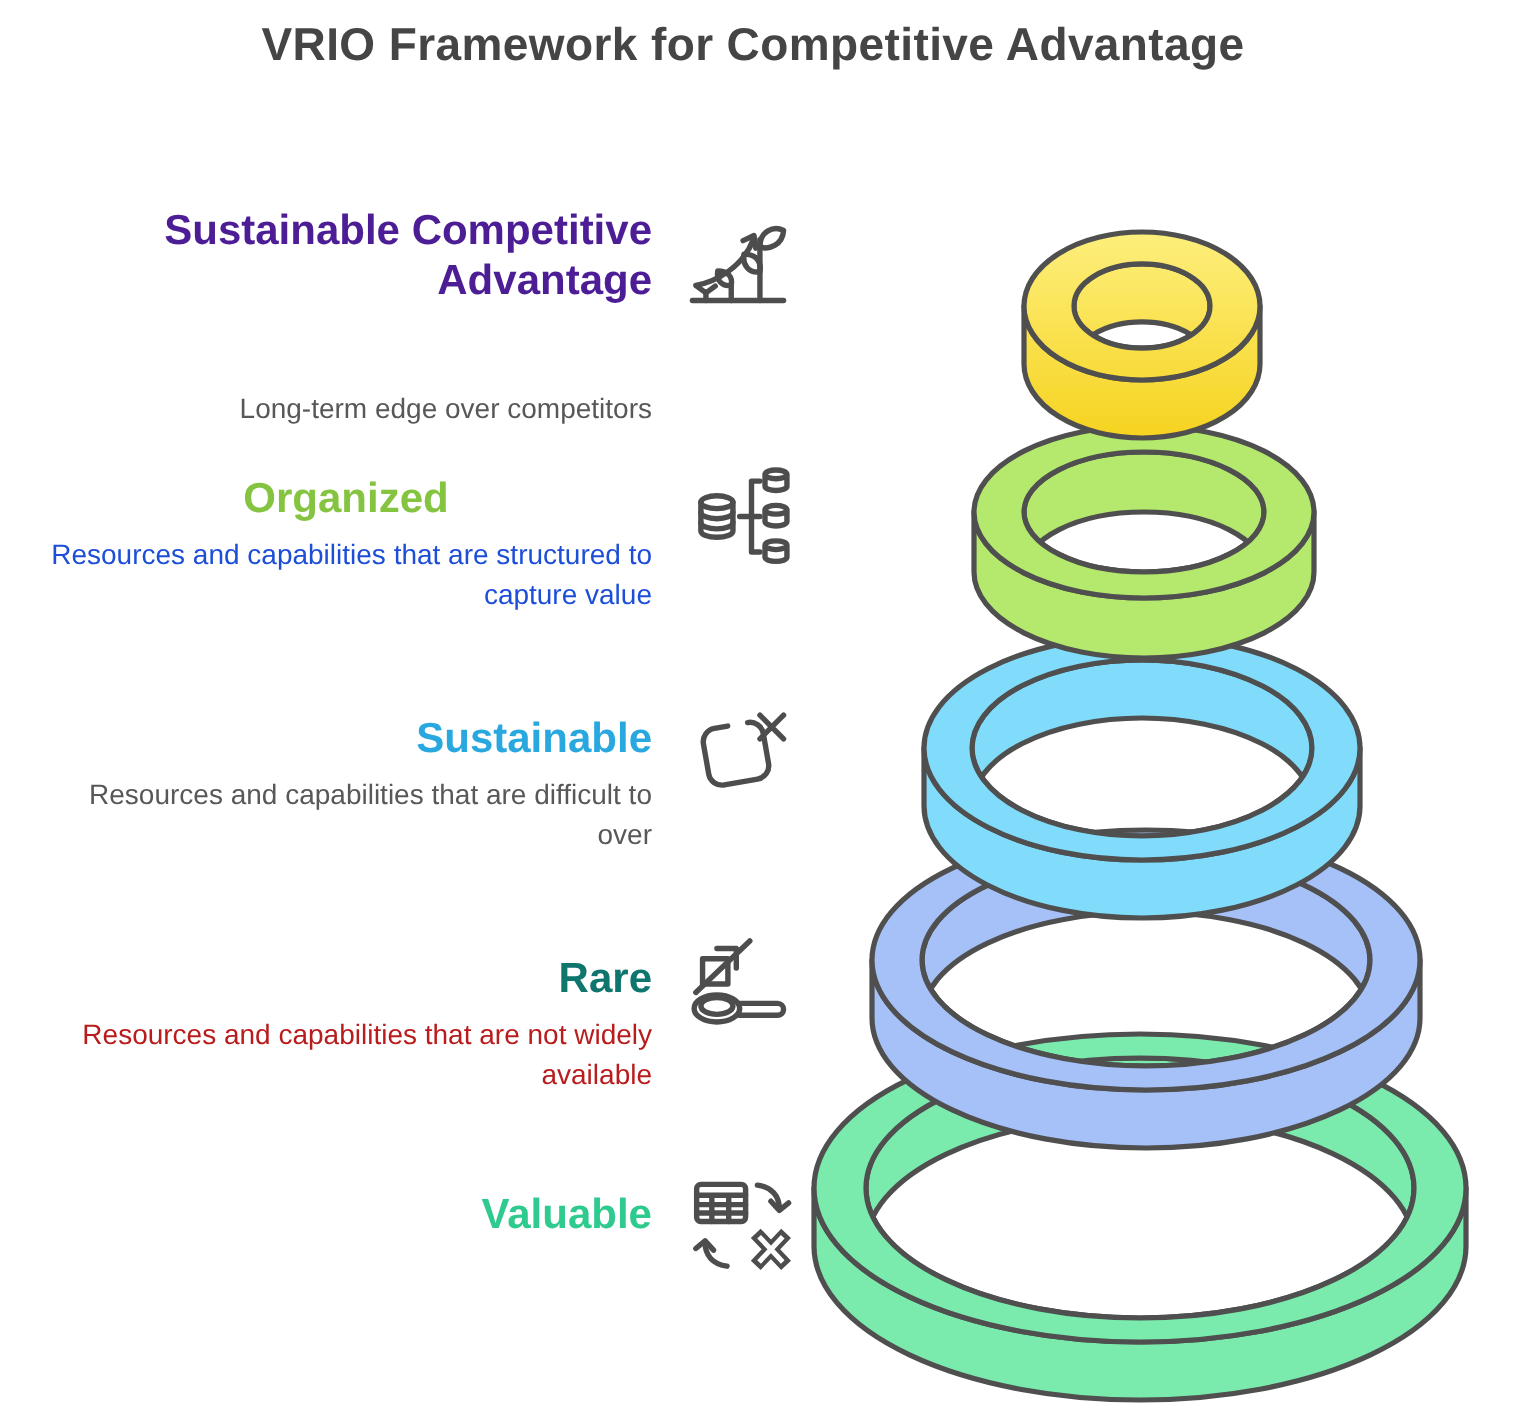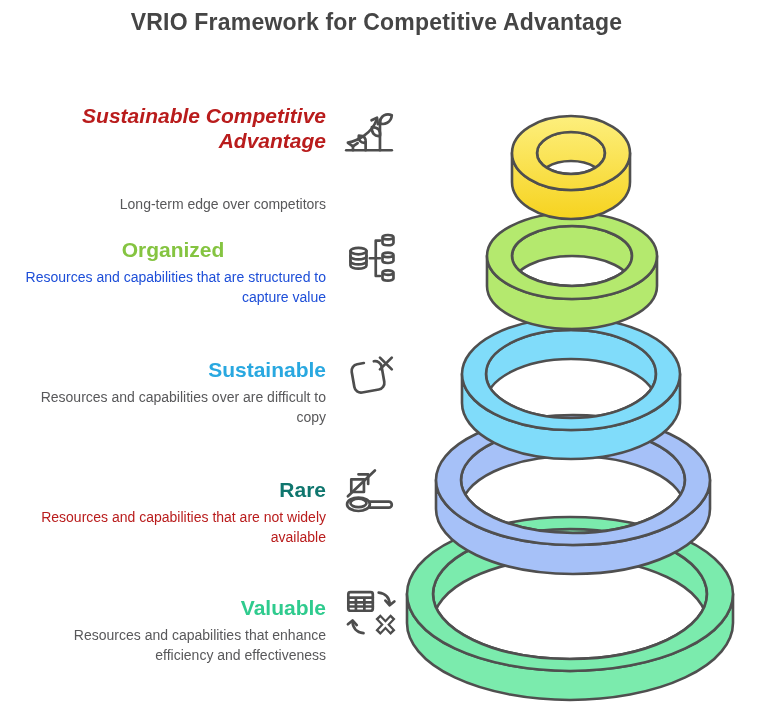--- a/index.html
+++ b/index.html
@@ -18,21 +18,21 @@
 </style>
 </head>
 <body>
 
 <div class="canvas" style="background-color: rgb(255, 255, 255);">
 
   <div class="title" style="color: rgb(69, 69, 69);">VRIO Framework for Competitive Advantage</div>
 
   <div class="row" style="top:103px">
     <div class="txt">
-      <div class="heading" style="color: #b91c1c; font-style: italic;">Sustainable Competitive Advantage</div>
+      <div class="heading" style="color: #4c1d95;">Sustainable Competitive Advantage</div>
       <div class="desc" style="color: rgb(88, 88, 90); margin-top: 41px;">Long-term edge over competitors</div>
     </div>
     <div class="icon-box" style="margin-top: 0px; color: rgb(77, 77, 77);">
       <svg viewBox="0 0 64 64" fill="none" stroke="currentColor" stroke-width="3.2" stroke-linecap="round" stroke-linejoin="round">
         <path d="M5 56 H59"></path>
         <path d="M45 56 V20"></path>
         <path d="M45 24 C45 15 53 11.5 59 14.5 C58.5 23 50 26.5 45 24 Z"></path>
         <path d="M45 39 C38.5 40 34.5 35 35.5 28.5 C42.5 28.5 46 32.5 45 39 Z"></path>
         <path d="M28 56 V46"></path>
         <path d="M28 47 C22.5 48 19 44 20 38.5 C26 38.5 29 42 28 47 Z"></path>
@@ -58,21 +58,21 @@
         <path d="M48 8.5 a6.5 2.6 0 1 0 13 0 a6.5 2.6 0 1 0 -13 0 M48 8.5 v7 a6.5 2.6 0 0 0 13 0 v-7"></path>
         <path d="M48 29.5 a6.5 2.6 0 1 0 13 0 a6.5 2.6 0 1 0 -13 0 M48 29.5 v7 a6.5 2.6 0 0 0 13 0 v-7"></path>
         <path d="M48 50.5 a6.5 2.6 0 1 0 13 0 a6.5 2.6 0 1 0 -13 0 M48 50.5 v7 a6.5 2.6 0 0 0 13 0 v-7"></path>
       </svg>
     </div>
   </div>
 
   <div class="row" style="top:357px">
     <div class="txt">
       <div class="heading" style="color: rgb(41, 168, 224);">Sustainable</div>
-      <div class="desc" style="color: rgb(88, 88, 90);">Resources and capabilities over are difficult to copy</div>
+      <div class="desc" style="color: rgb(88, 88, 90);">Resources and capabilities that are difficult to over</div>
     </div>
     <div class="icon-box" style="margin-top: -7px; color: rgb(77, 77, 77);">
       <svg viewBox="0 0 64 64" fill="none" stroke="currentColor" stroke-width="3.2" stroke-linecap="round" stroke-linejoin="round">
         <g transform="rotate(-10 30 33)">
           <path d="M41 15 a8 8 0 0 1 8 8 V41 a8 8 0 0 1 -8 8 H21 a8 8 0 0 1 -8 -8 V23 a8 8 0 0 1 8 -8 H29"></path>
         </g>
         <path d="M45 9 L59 23 M59 9 L45 23"></path>
       </svg>
     </div>
   </div>
@@ -90,21 +90,20 @@
         <path d="M33 46.5 a13.5 8 0 1 0 -27 0 a13.5 8 0 1 0 27 0 Z"></path>
         <path d="M29 45 a9.5 5 0 1 0 -19 0 a9.5 5 0 1 0 19 0"></path>
         <path d="M32.5 43.5 H55.5 a3.5 3.5 0 0 1 0 7 H32.8"></path>
       </svg>
     </div>
   </div>
 
   <div class="row" style="top:595px">
     <div class="txt">
       <div class="heading" style="color: rgb(47, 203, 142);">Valuable</div>
-      <div class="desc" style="color: rgb(88, 88, 90);">Resources and capabilities that enhance efficiency and effectiveness</div>
     </div>
     <div class="icon-box" style="margin-top: -10px; color: rgb(77, 77, 77);">
       <svg viewBox="0 0 64 64" fill="none" stroke="currentColor" stroke-width="3.2" stroke-linecap="round" stroke-linejoin="round">
         <rect x="7.5" y="8.5" width="29" height="22" rx="2.5"></rect>
         <path d="M7.5 15 H36.5 M7.5 20.5 H36.5 M7.5 25.5 H36.5 M16.5 15 V30.5 M26.5 15 V30.5"></path>
         <path d="M43.5 9 c8.5 1 13 6.5 13 14"></path>
         <path d="M51.5 18.5 l5 5.5 l5.5 -4.5"></path>
         <path d="M25.5 57 c-8.5 -1 -13 -6.5 -13 -14"></path>
         <path d="M17.5 47.5 l-5 -5.5 l-5.5 4.5"></path>
         <path d="M42.5 37.5 L60.5 56.5 M60.5 37.5 L42.5 56.5" stroke-width="8" stroke-linecap="butt"></path>

